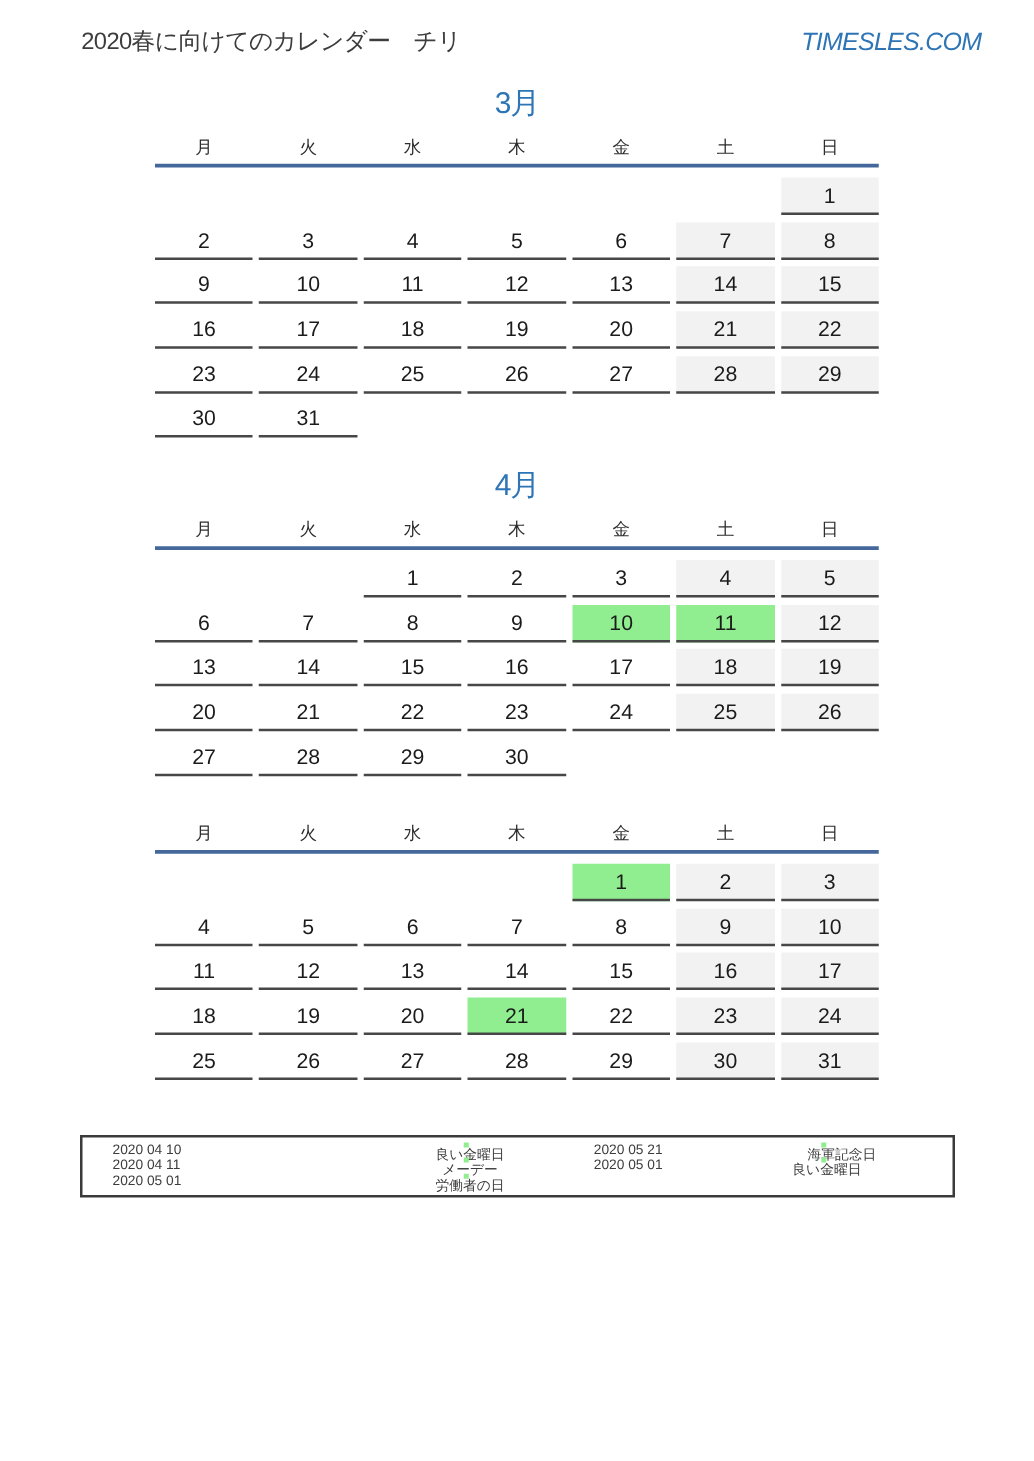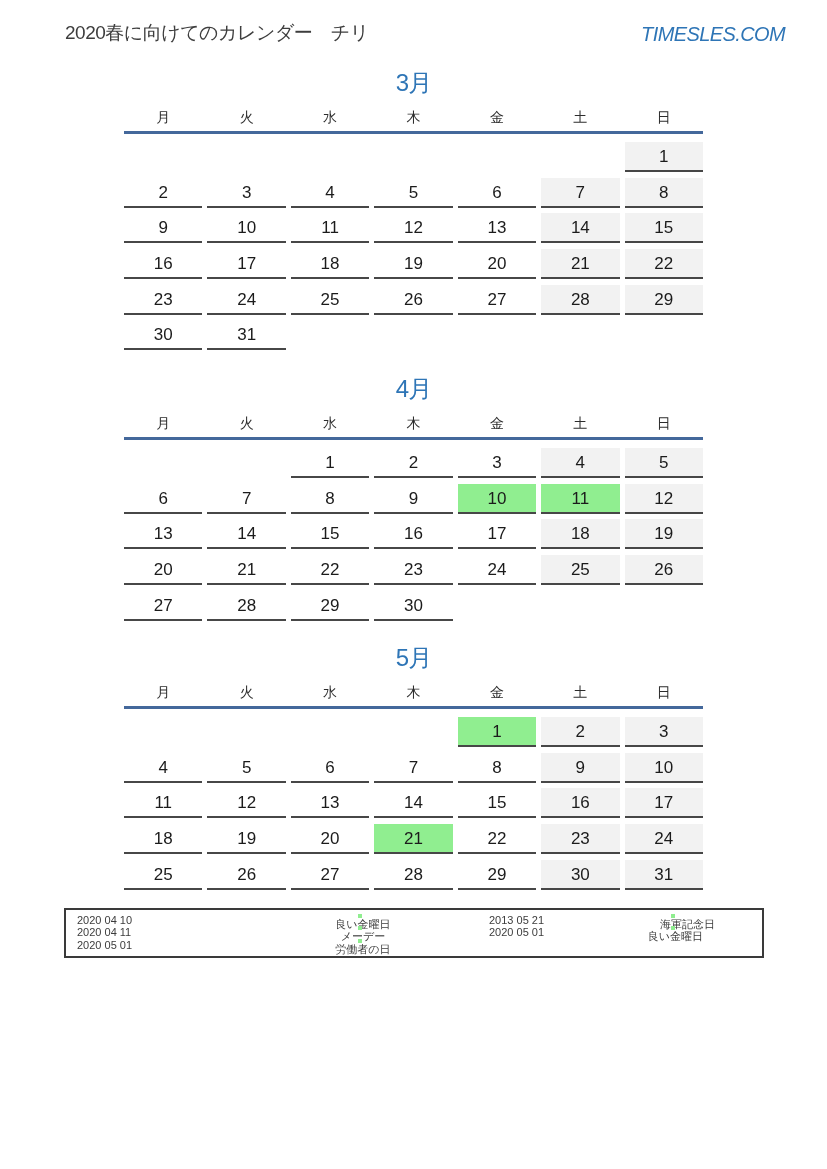--- a/index.html
+++ b/index.html
@@ -41,22 +41,22 @@
     padding-bottom:3px;font-size:17px;color:#1b1b1b;
     border-bottom:2px solid transparent;
   }
   .cell.workday{border-bottom-color:var(--border,#474747);}
   .cell.weekend{background:var(--weekend,#f2f2f2);border-bottom-color:var(--border,#474747);}
   .cell.holiday{background:var(--holiday,#90ee90);border-bottom-color:var(--border,#474747);}
   
   .legend{
     position:absolute;left:64px;top:908px;width:700px;height:50px;
     border:2px solid #3a3a3a;box-sizing:border-box;
-    display:flex;padding:4px 0 0 11px;
-    font-size:11px;line-height:12px;color:#3c3c3c;gap:27px;
+    display:flex;padding:4px 0 0 24px;
+    font-size:11px;line-height:12px;color:#3c3c3c;
   }
   .legend-group{display:grid;grid-auto-rows:12.4px;align-content:start;}
   .legend-group.g1{grid-template-columns:187px 198px;}
   .legend-group.g2{grid-template-columns:147px auto;}
   .legend-date{white-space:pre;}
   .legend-name{display:flex;align-items:center;white-space:pre;flex-direction:column;}
   .marker{width:4px;height:10px;background:var(--holiday,#90ee90);margin-right:6px;flex:0 0 4px;}
 </style>
 </head>
 <body style="--accent: #2e75b6; --rule: #44689b; --holiday: #90ee90; --weekend: #f2f2f2; --border: #474747;">
@@ -168,21 +168,20 @@
         <div class="cell workday">27</div>
         <div class="cell workday">28</div>
         <div class="cell workday">29</div>
         <div class="cell workday">30</div>
         <div class="cell empty"></div>
         <div class="cell empty"></div>
         <div class="cell empty"></div>
       </div>
     </div>
     <div class="month">
-      <div class="month-title">5月</div>
       <div class="weekdays">
         <div class="wd">月</div>
         <div class="wd">火</div>
         <div class="wd">水</div>
         <div class="wd">木</div>
         <div class="wd">金</div>
         <div class="wd">土</div>
         <div class="wd">日</div>
       </div>
       <div class="rule"></div>
@@ -229,18 +228,18 @@
 <div class="legend" id="legend">
     <div class="legend-group g1">
       <div class="legend-date">2020 04 10</div>
       <div class="legend-name"><div class="marker"></div><div class="" style="display: inline;">良い金曜日</div></div>
       <div class="legend-date">2020 04 11</div>
       <div class="legend-name"><div class="marker"></div><div class="" style="display: inline;">メーデー</div></div>
       <div class="legend-date">2020 05 01</div>
       <div class="legend-name"><div class="marker"></div><div class="" style="display: inline;">労働者の日</div></div>
     </div>
     <div class="legend-group g2">
-      <div class="legend-date">2013 05 21</div>
+      <div class="legend-date">2020 05 21</div>
       <div class="legend-name"><div class="marker"></div><div class="" style="display: inline; margin-left: 24px;">海軍記念日</div></div>
       <div class="legend-date">2020 05 01</div>
       <div class="legend-name"><div class="marker"></div><div class="" style="display: inline;">良い金曜日</div></div>
     </div>
   </div>
 
 </body></html>

